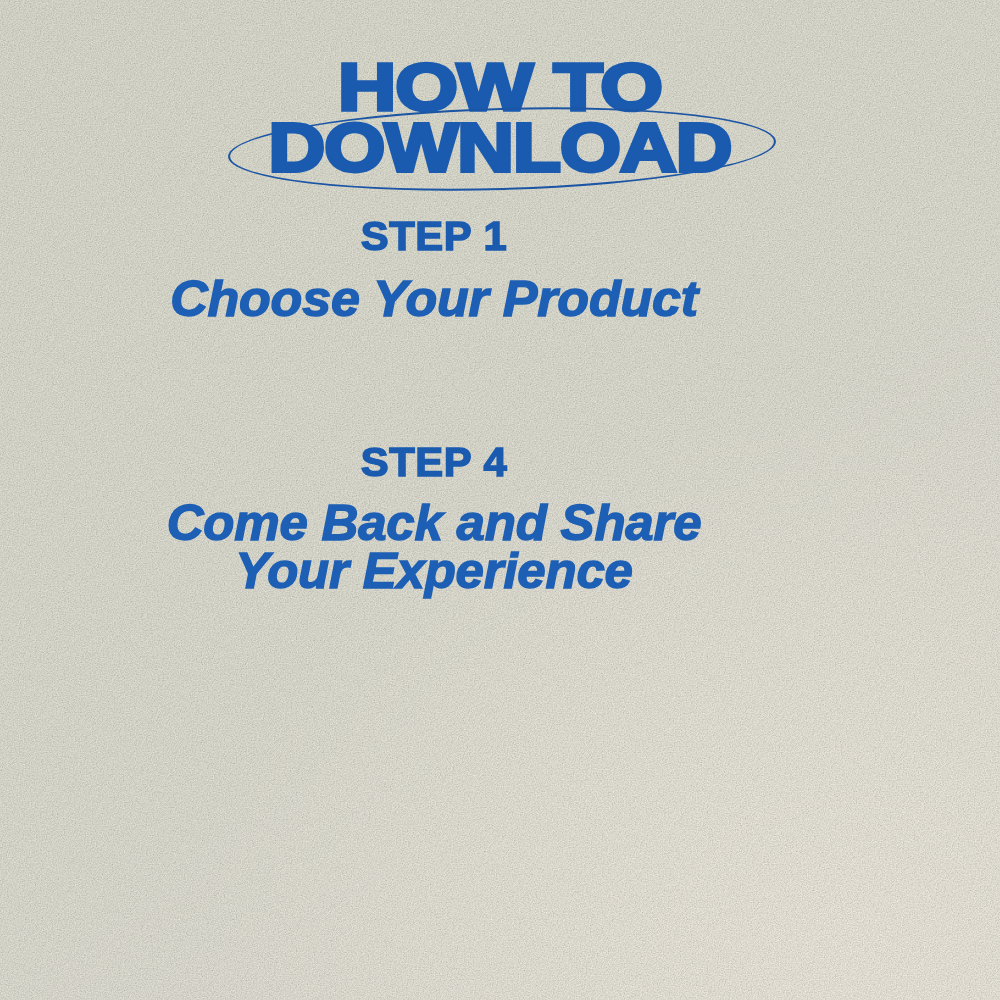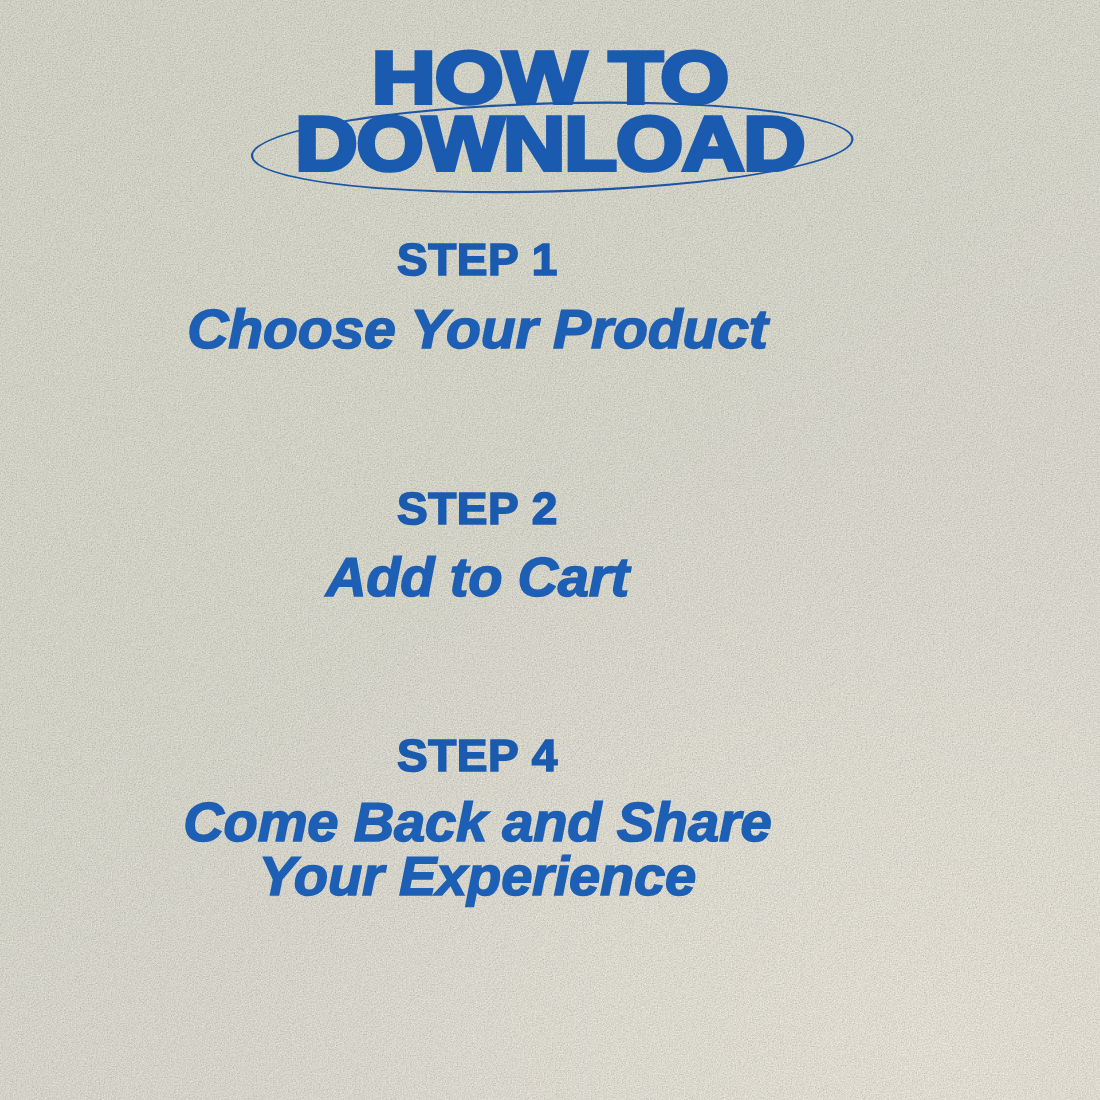--- a/index.html
+++ b/index.html
@@ -32,21 +32,21 @@
     inset: 0;
     pointer-events: none;
     opacity: 0.5;
     mix-blend-mode: multiply;
   }
 
   
   .title-block {
     position: absolute;
     left: 0;
-    top: 1px;
+    top: 16px;
     width: 1000px;
     height: 200px;
   }
 
   .title-line {
     position: absolute;
     left: 0;
     width: 1000px;
     text-align: center;
     color: #1a5bb0;
@@ -161,26 +161,20 @@
 
   <div class="steps">
 
     <div class="step step-1">
       <div class="step-label">STEP 1</div>
       <div class="step-title">
         <span class="line">Choose Your Product</span>
       </div>
     </div>
 
-    <div class="step step-2">
-      <div class="step-label">STEP 2</div>
-      <div class="step-title">
-        <span class="line">Add to Cart</span>
-      </div>
-    </div>
 
 
     <div class="step step-4">
       <div class="step-label">STEP 4</div>
       <div class="step-title">
         <span class="line">Come Back and Share</span>
         <span class="line">Your Experience</span>
       </div>
     </div>
 

